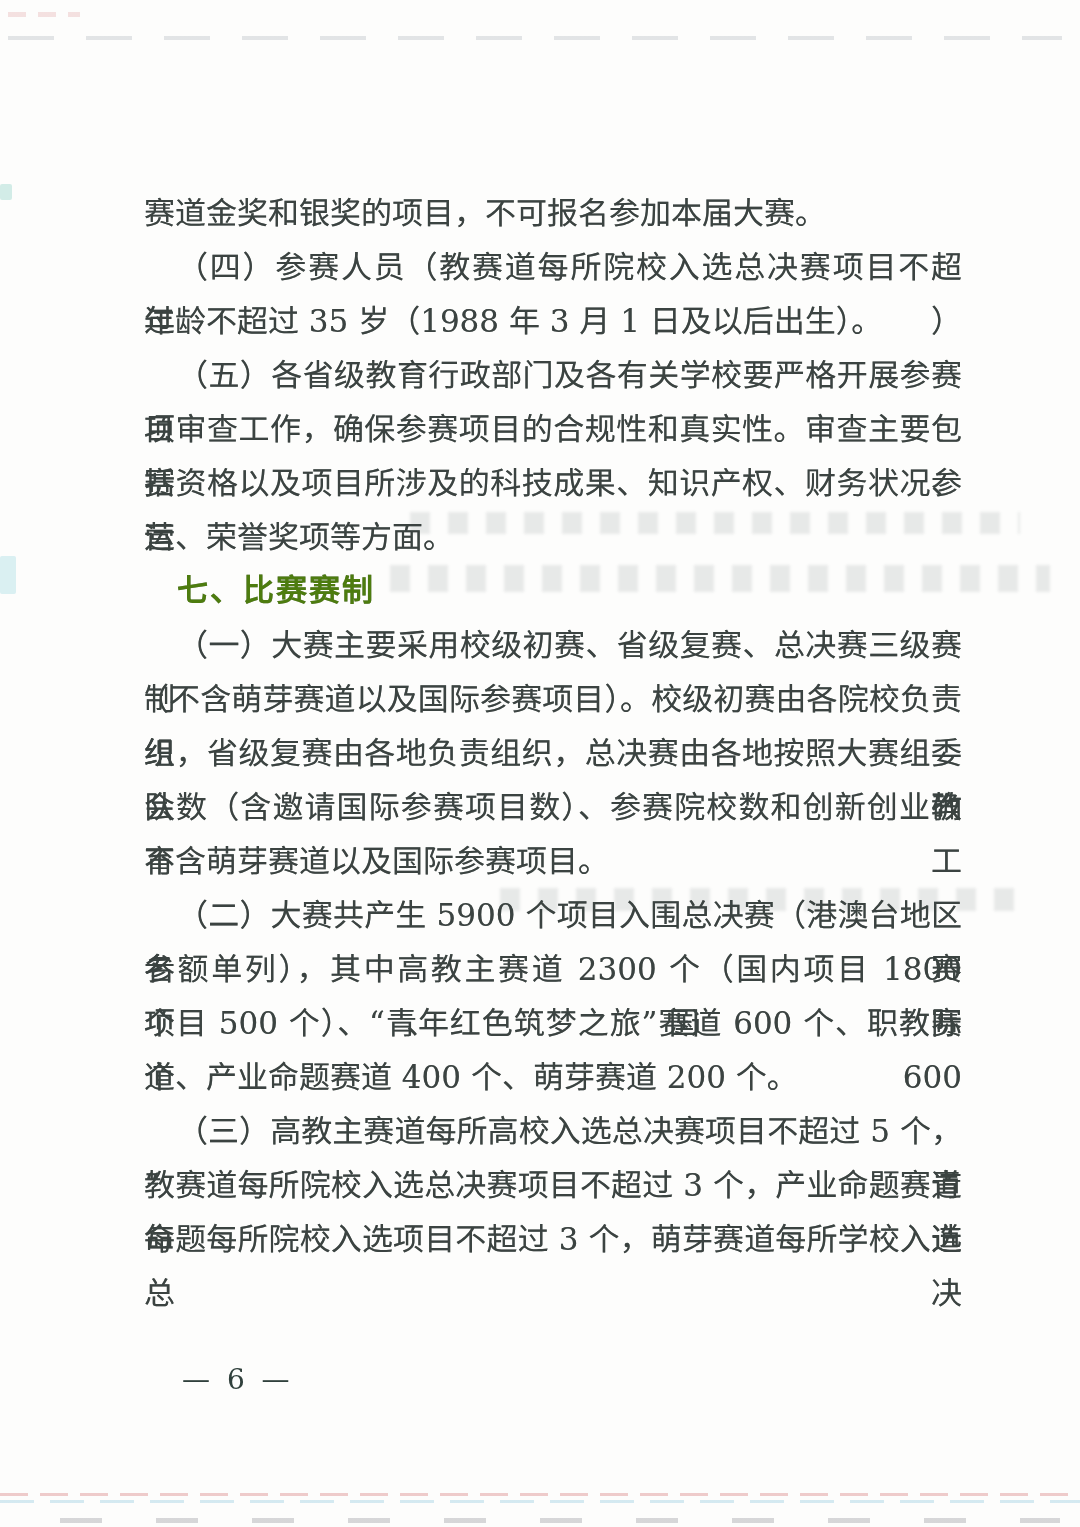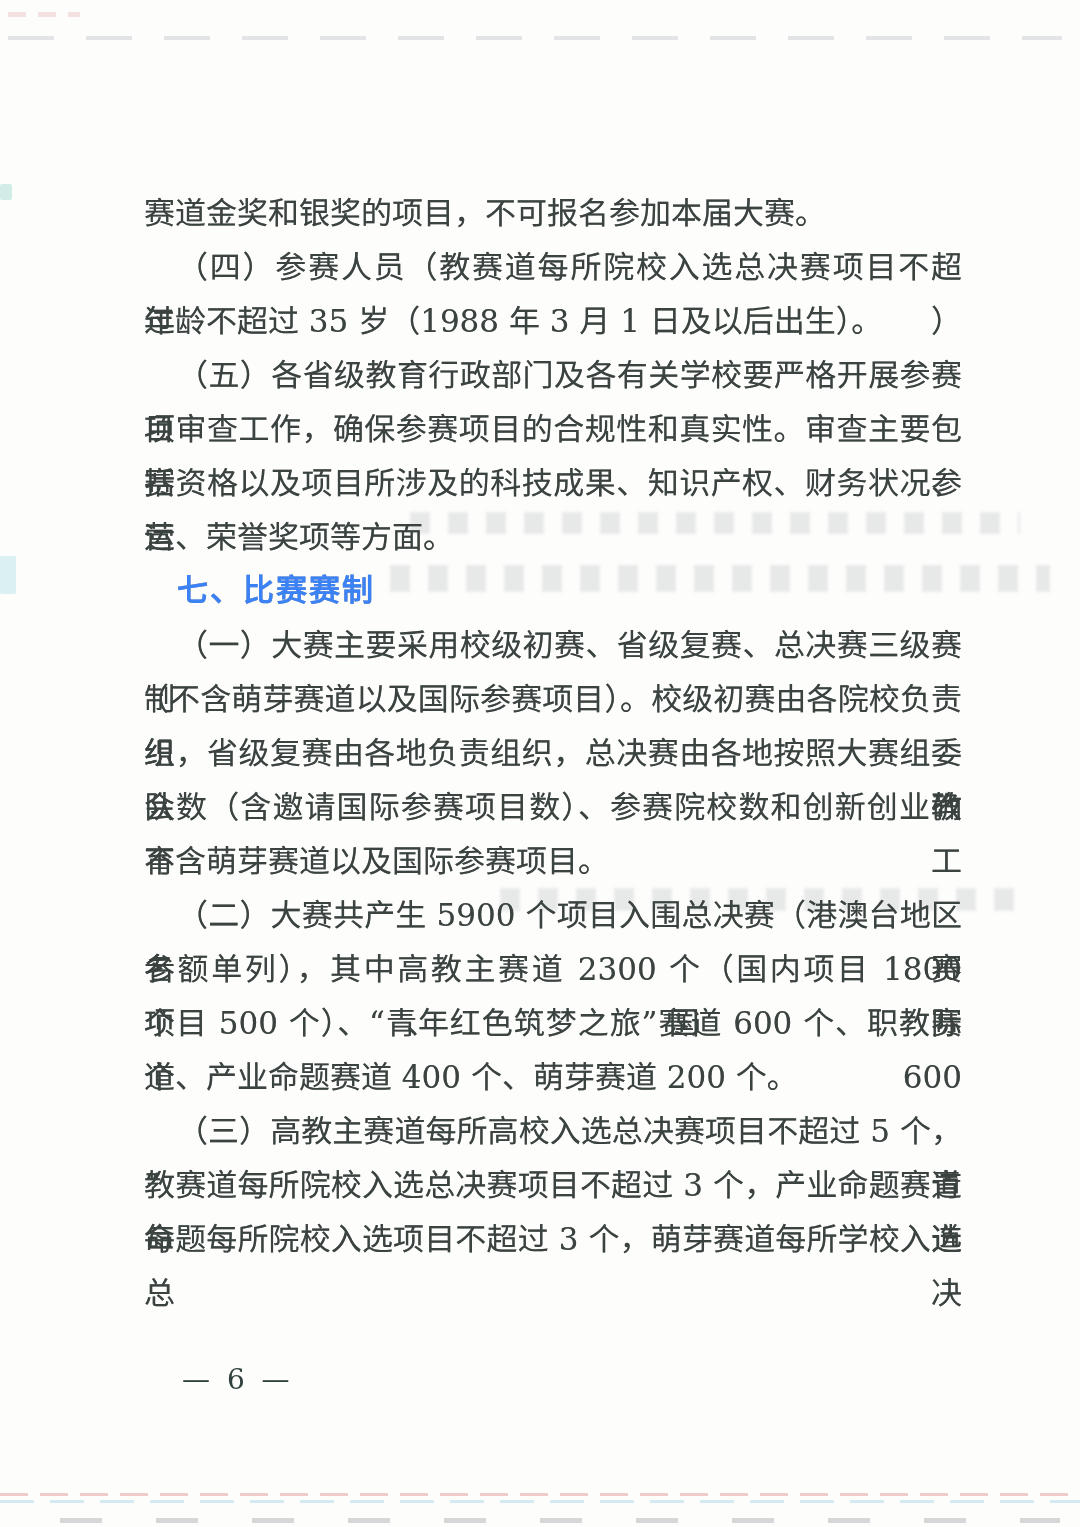--- a/index.html
+++ b/index.html
@@ -30,21 +30,21 @@
   }
   .j {
     text-align: justify;
     text-align-last: justify;
   }
   .indent { text-indent: 33px; }
   .outdent { text-indent: -6px; }
   .heading {
     font-weight: 700;
     font-family: Liberation Sans, sans-serif;
-    color: #3b82f6;
+    color: #4d7c0f;
     text-indent: 33px;
     letter-spacing: 2px;
   }
   .page-number {
     position: absolute;
     left: 182px;
     top: 1363px;
     font-size: 28px;
     color: #30403c;
     font-family: "DejaVu Serif", "Liberation Serif", serif;

